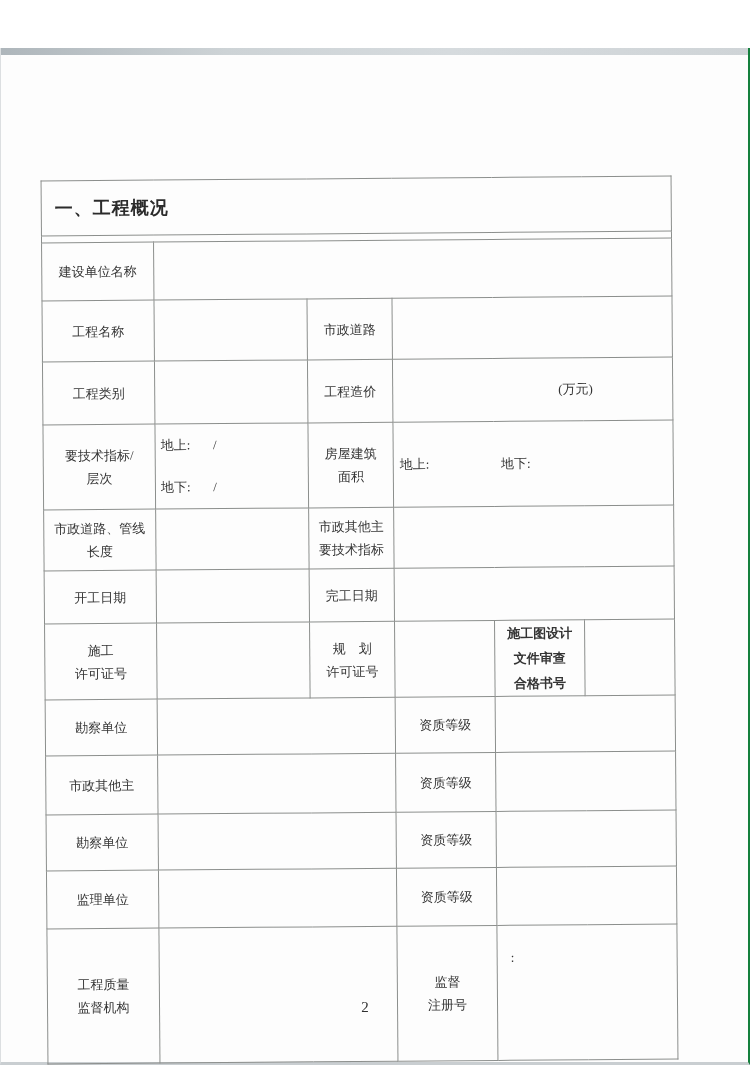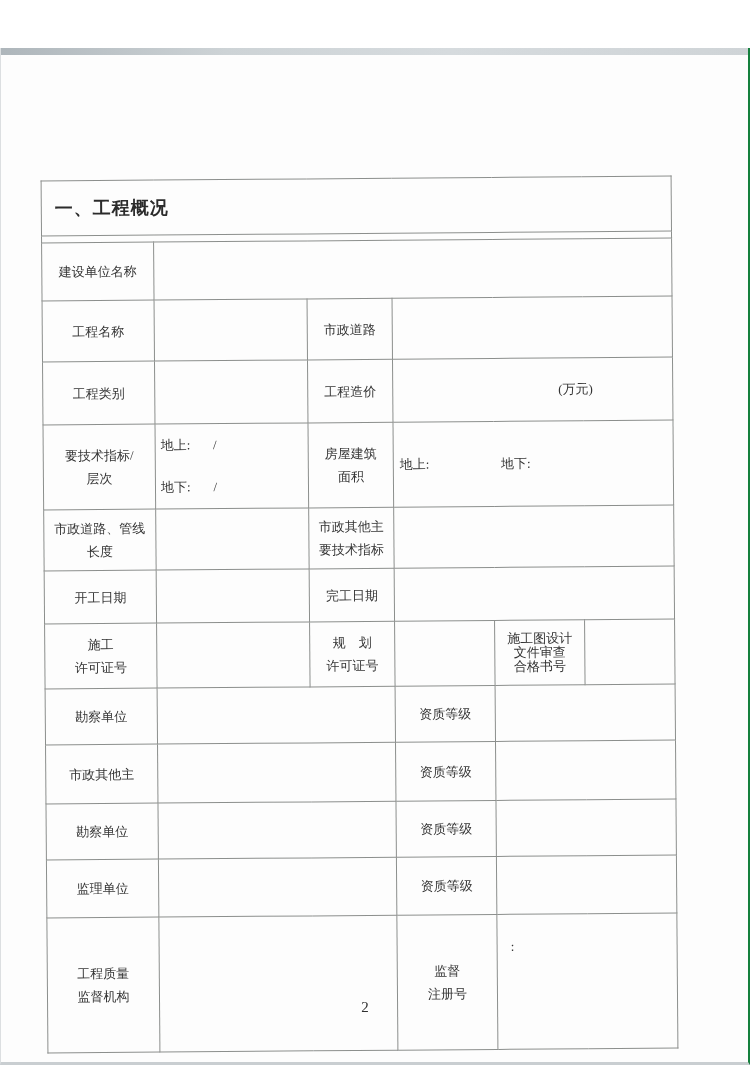--- a/index.html
+++ b/index.html
@@ -62,21 +62,22 @@
   tr.r9 td{height:58px;}
   tr.r10 td{height:55px;}
   tr.r11 td{height:57px;}
   tr.r12 td{height:110px;}
   .label{
     white-space:pre;
     line-height:23px;
   }
   .label-3line{
     white-space:pre;
-    line-height:14px;
+    line-height:25px;
+    font-weight:bold;
   }
   .cost-cell{
     text-align:left !important;
     padding-left:165px !important;
   }
   .floors-cell{
     text-align:left !important;
     padding-left:5px !important;
     white-space:pre;
     line-height:42px;

